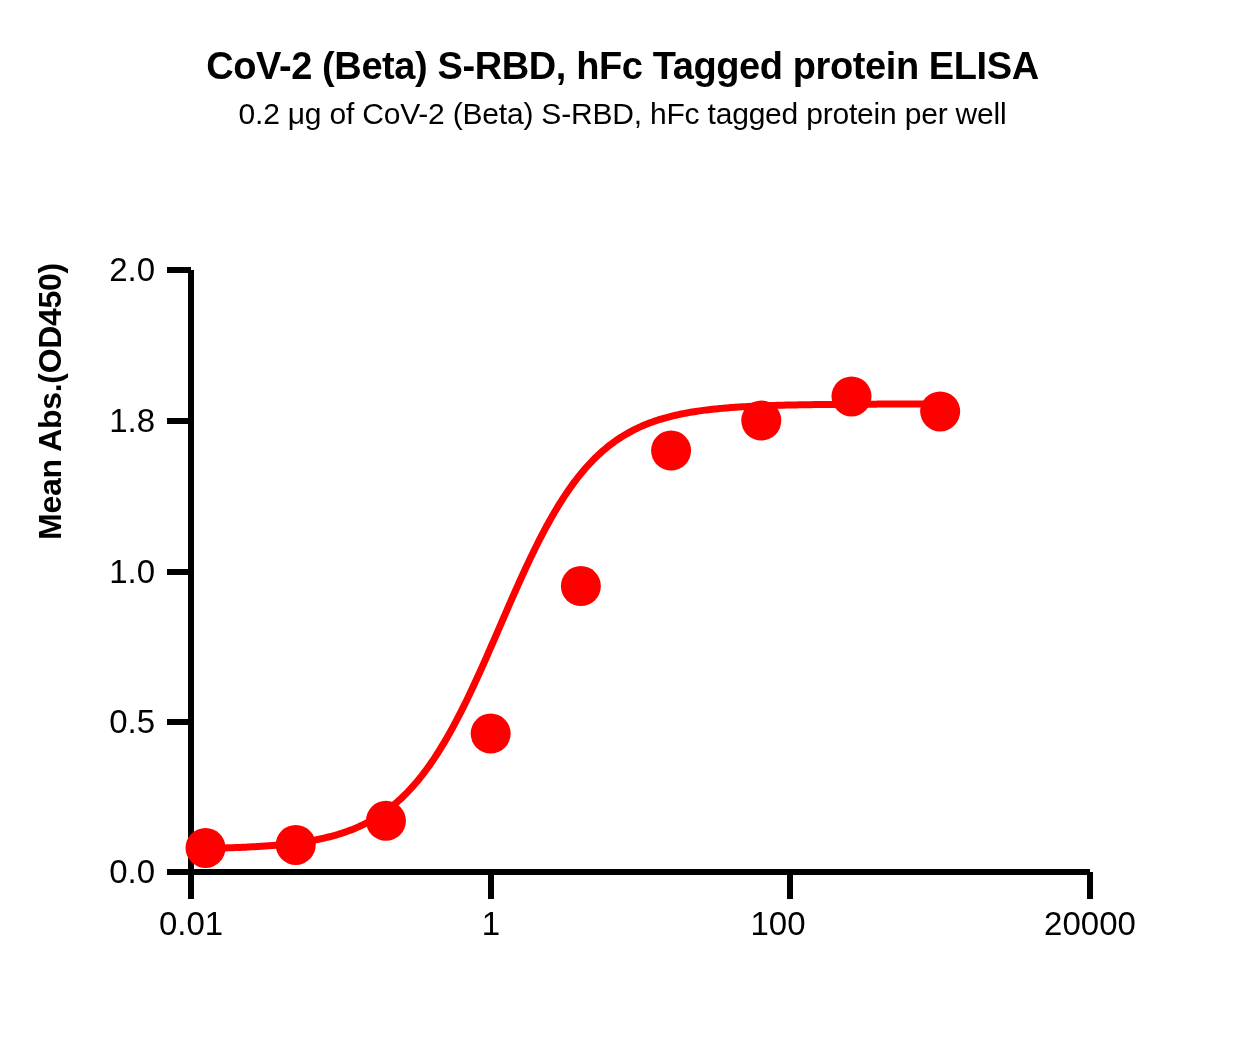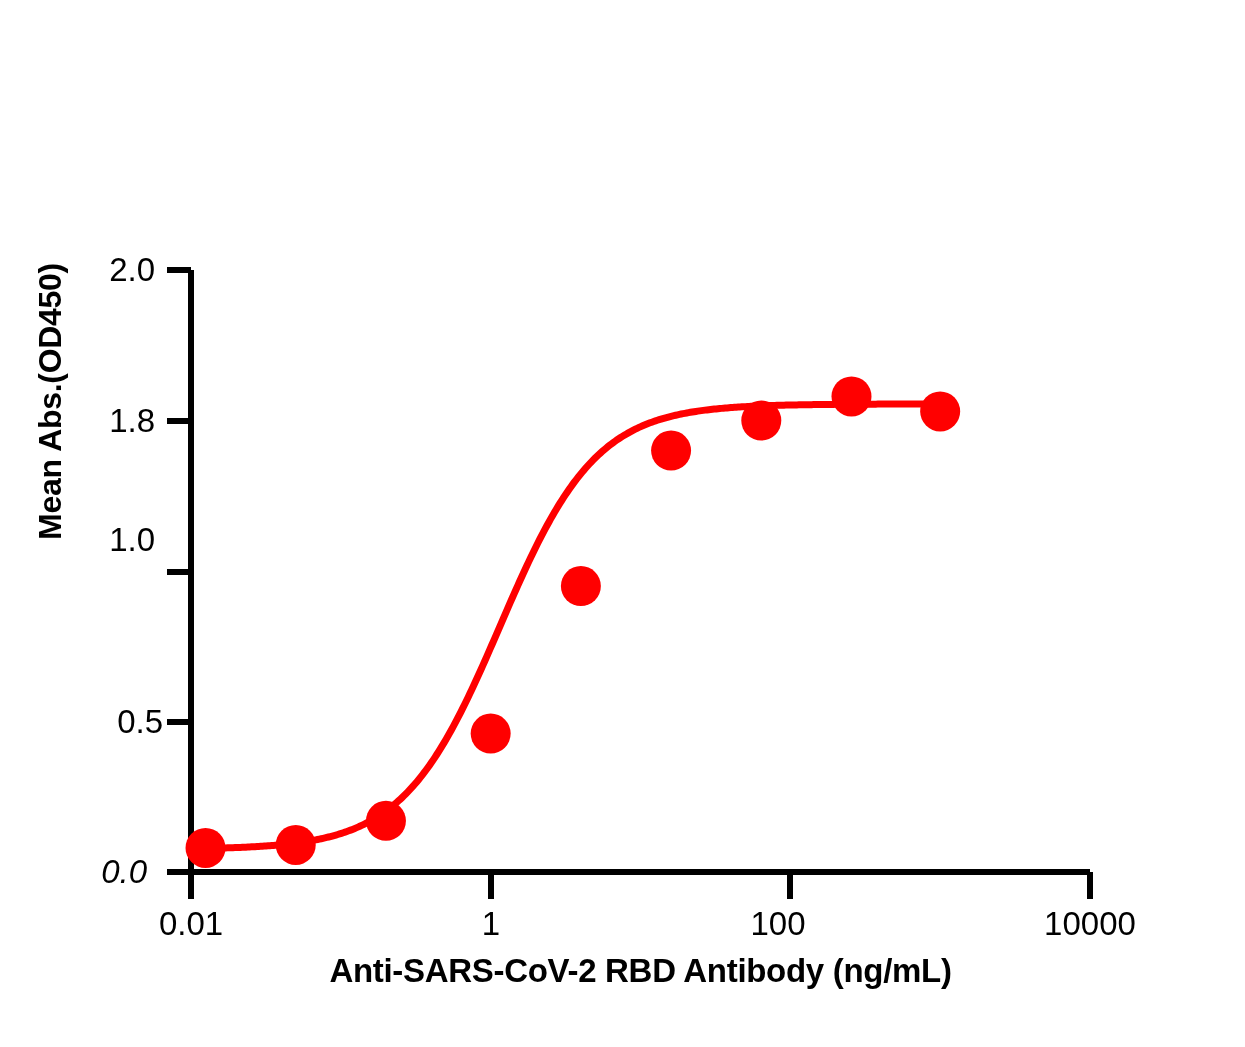--- a/index.html
+++ b/index.html
@@ -103,20 +103,24 @@
     font-weight: bold;
     white-space: nowrap;
     letter-spacing: -0.3px;
   }
 </style>
 </head>
 <body>
 
 <div id="figure">
 
+  <div id="title-block">
+    <div id="chart-title">CoV-2 (Beta) S-RBD, hFc Tagged protein ELISA</div>
+    <div id="chart-subtitle">0.2 μg of CoV-2 (Beta) S-RBD, hFc tagged protein per well</div>
+  </div>
 
   <div id="plot-area">
 
     <svg id="plot-svg" width="1245" height="1047">
       <g id="axis-group">
         <line id="y-axis-line" x1="191" y1="270" x2="191" y2="872" stroke="#000" stroke-width="6"></line>
         <line id="x-axis-line" x1="191" y1="872" x2="1090" y2="872" stroke="#000" stroke-width="6"></line>
         <g id="y-ticks" stroke="#000" stroke-width="6">
           <line x1="191" y1="270" x2="167" y2="270"></line>
           <line x1="191" y1="421" x2="167" y2="421"></line>
@@ -143,26 +147,25 @@
             <circle cx="671.08" cy="450.60" r="20" fill="#FF0000"></circle>
             <circle cx="761.29" cy="420.50" r="20" fill="#FF0000"></circle>
             <circle cx="851.50" cy="396.42" r="20" fill="#FF0000"></circle>
             <circle cx="940.17" cy="411.47" r="20" fill="#FF0000"></circle>
           </g>
       </g>
     </svg>
 
     <div class="axis-tick-text ytick-label" style="left:60px;  top:270px; width:95px;">2.0</div>
     <div class="axis-tick-text ytick-label" style="left:60px;  top:421px; width:95px;">1.8</div>
-    <div class="axis-tick-text ytick-label" style="left:60px;  top:540px; width:95px;">1.0</div>
-    <div class="axis-tick-text ytick-label" style="left:68px;  top:722px; width:95px;">0.5</div>
-    <div class="axis-tick-text ytick-label" style="left:52px;  top:872px; width:95px;font-style:italic;">0.0</div>
+    <div class="axis-tick-text ytick-label" style="left:60px;  top:572px; width:95px;">1.0</div>
+    <div class="axis-tick-text ytick-label" style="left:60px;  top:722px; width:95px;">0.5</div>
+    <div class="axis-tick-text ytick-label" style="left:60px;  top:872px; width:95px;">0.0</div>
 
     <div class="axis-tick-text xtick-label" style="left:191px;  top:905px;">0.01</div>
     <div class="axis-tick-text xtick-label" style="left:491px;  top:905px;">1</div>
     <div class="axis-tick-text xtick-label" style="left:778px;  top:905px;">100</div>
-    <div class="axis-tick-text xtick-label" style="left:1090px; top:905px;">10000</div>
+    <div class="axis-tick-text xtick-label" style="left:1090px; top:905px;">20000</div>
 
     <div id="y-axis-title">Mean Abs.(OD450)</div>
-    <div id="x-axis-title">Anti-SARS-CoV-2 RBD Antibody (ng/mL)</div>
 
   </div>
 </div>
 
 </body></html>

